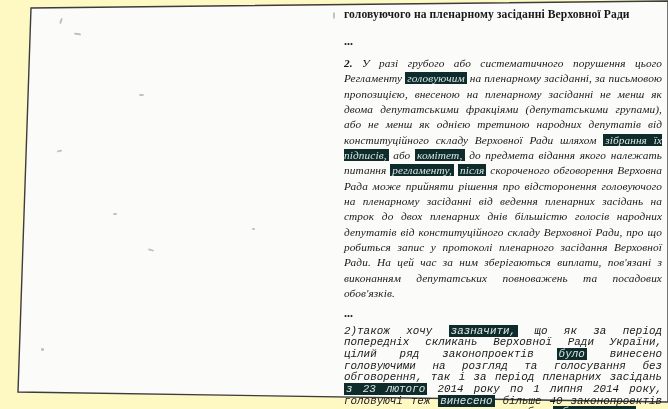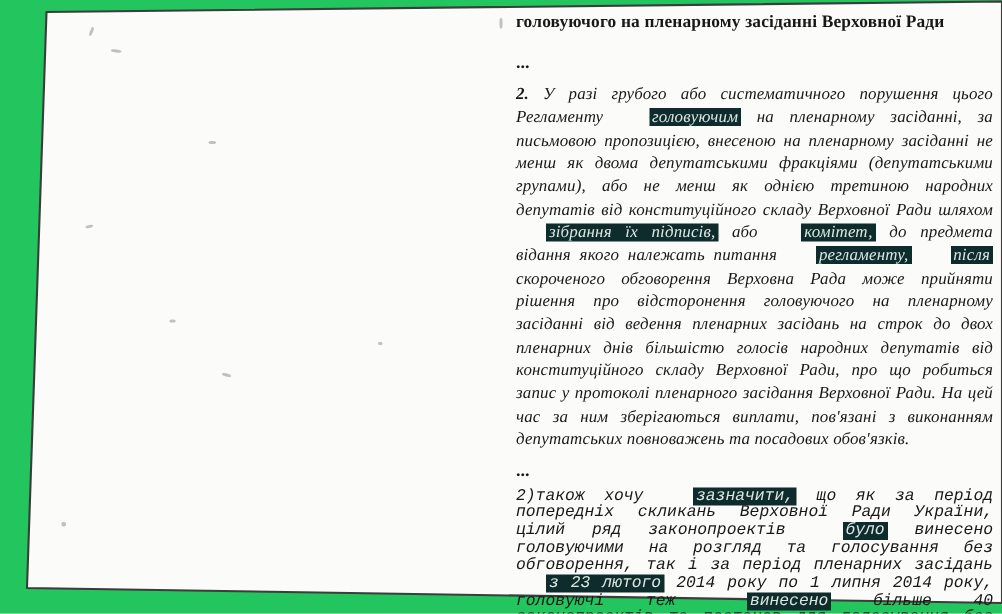--- a/index.html
+++ b/index.html
@@ -7,21 +7,21 @@
   body {
     position: relative;
     overflow: hidden;
     background: #ffffff;
     font-family: "Liberation Serif", serif;
     color: #181818;
   }
   .scan-canvas {
     position: absolute;
     inset: 0;
-    background: #22c55e;
+    background: #fef9c3;
     padding-left: 48px;
   }
   svg.page-border-svg {
     position: absolute;
     left: 0; top: 0;
     width: 668px; height: 409px;
     pointer-events: none;
   }
   .text-column {
     position: absolute;
@@ -56,21 +56,20 @@
     font-size: 10.9px;
     line-height: 11.7px;
     text-align: justify;
     font-family: Liberation Mono, monospace;
   }
   .seg-bold { font-weight: bold; }
   .hl {
     background: #0e2c2c;
     color: #dce6e3;
     padding: 0 2px;
-    margin-left: 20px;
   }
   .speck {
     position: absolute;
     background: #8f8f8c;
     opacity: 0.55;
     border-radius: 40%;
   }
 </style>
 </head>
 <body>

